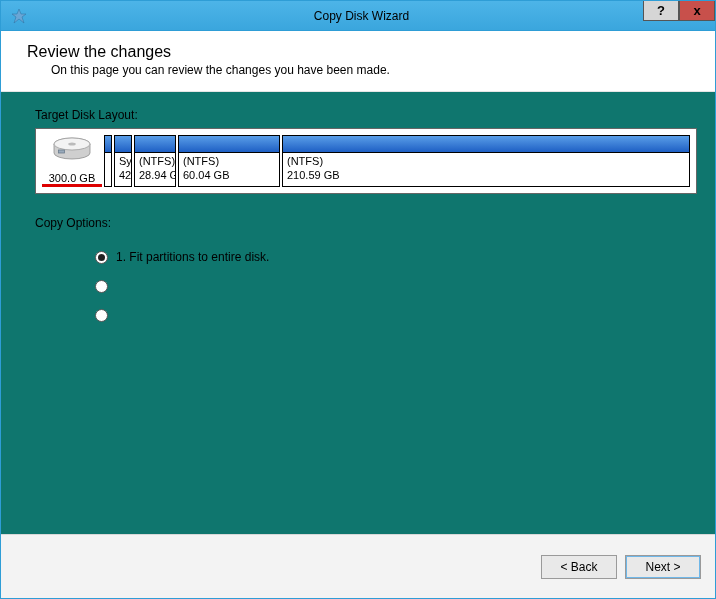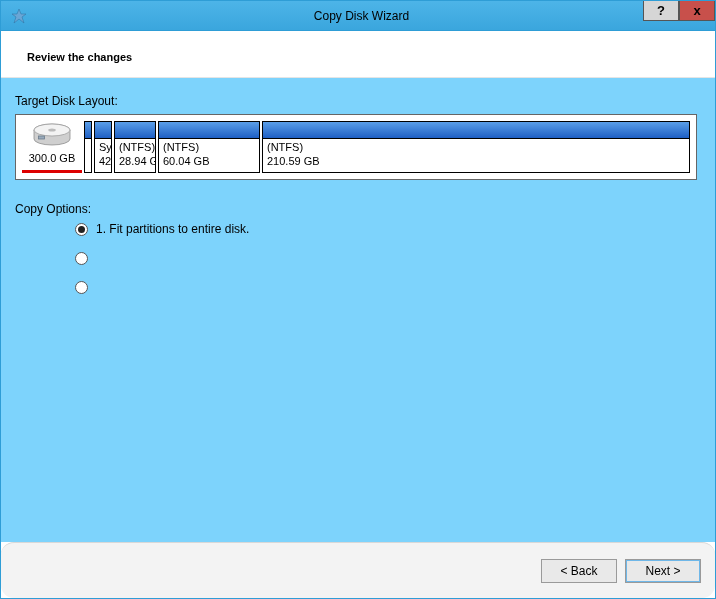--- a/index.html
+++ b/index.html
@@ -64,44 +64,44 @@
     font-weight: bold;
     font-size: 13px;
   }
   .title-btn.help { background: #d6d6d6; }
   .title-btn.close { background: #c8504b; color: #000; }
   .header-band {
     background: #fff;
     padding: 12px 26px 14px 26px;
     border-bottom: 1px solid #e5e5e5;
   }
-  .header-title { font-weight: bold; font-size: 11px; margin-top: 8px; }
+  .header-title { font-weight: normal; font-size: 16px; }
   .header-sub { font-size: 12px; margin-left: 24px; margin-top: 2px; }
   .content {
     flex: 1;
-    background: #7dd3fc;
-    padding: 12px 18px 10px 14px;
+    background: #0f766e;
+    padding: 12px 18px 10px 34px;
     display: flex;
     flex-direction: column;
   }
   .section-label { font-size: 12px; margin-bottom: 6px; margin-top: 4px; }
   .disk-frame {
     border: 1px solid #666;
     background: #fff;
     padding: 6px;
     height: 66px;
     display: flex;
     gap: 2px;
   }
   .disk-icon-box {
     width: 60px;
     display: flex;
     flex-direction: column;
     align-items: center;
-    justify-content: flex-start;
+    justify-content: space-between;
     border-bottom: 3px solid #d00;
     padding-bottom: 0;
   }
   .disk-svg { width: 46px; height: 30px; }
   .disk-size { font-size: 11px; margin-top: 1px; }
   .part {
     border: 1px solid #000;
     display: flex;
     flex-direction: column;
     overflow: hidden;
@@ -117,21 +117,21 @@
     padding: 2px 4px;
     font-size: 11px;
     line-height: 1.25;
     white-space: nowrap;
     overflow: hidden;
   }
   .copy-options {
     margin-top: 18px;
   }
   .options-list {
-    margin-top: 6px;
+    margin-top: 20px;
     margin-left: 60px;
     display: flex;
     flex-direction: column;
     gap: 16px;
   }
   .radio-row {
     display: flex;
     align-items: center;
     gap: 8px;
     font-size: 12px;
@@ -147,29 +147,28 @@
     background: #fff;
   }
   .radio.checked::after {
     content: "";
     width: 7px;
     height: 7px;
     background: #222;
     border-radius: 50%;
   }
   .footer {
-    height: 56px;
+    height: 64px;
     border-top: 1px solid #d8d8d8;
     background: #f3f3f3;
     display: flex;
     align-items: center;
     justify-content: flex-end;
     padding-right: 14px;
     gap: 8px;
-    border-radius: 13px;
   }
   .btn {
     min-width: 76px;
     height: 24px;
     border: 1px solid #9a9a9a;
     background: #e9e9e9;
     font-size: 12px;
     display: inline-flex;
     align-items: center;
     justify-content: center;
@@ -193,20 +192,21 @@
     </span>
     <div class="title-text">Copy Disk Wizard</div>
     <div class="title-buttons">
       <div class="title-btn help">?</div>
       <div class="title-btn close">x</div>
     </div>
   </div>
 
   <div class="header-band">
     <div class="header-title">Review the changes</div>
+    <div class="header-sub">On this page you can review the changes you have been made.</div>
   </div>
 
   <div class="content">
 
     <div class="section-label">Target Disk Layout:</div>
 
     <div class="disk-frame">
       <div class="disk-icon-box">
         <svg class="disk-svg" viewBox="0 0 60 40">
           <ellipse cx="30" cy="12" rx="24" ry="8" fill="#e8e8e8" stroke="#888"></ellipse>

